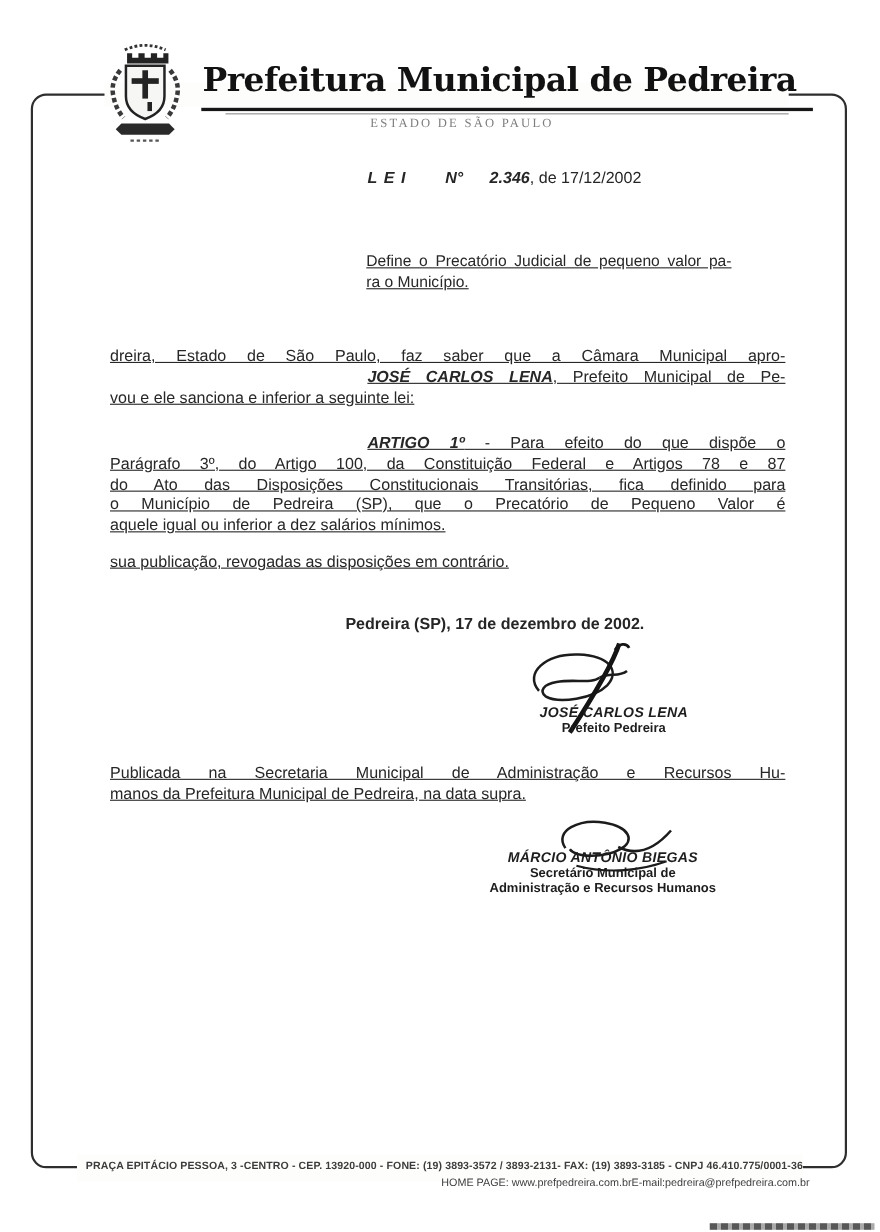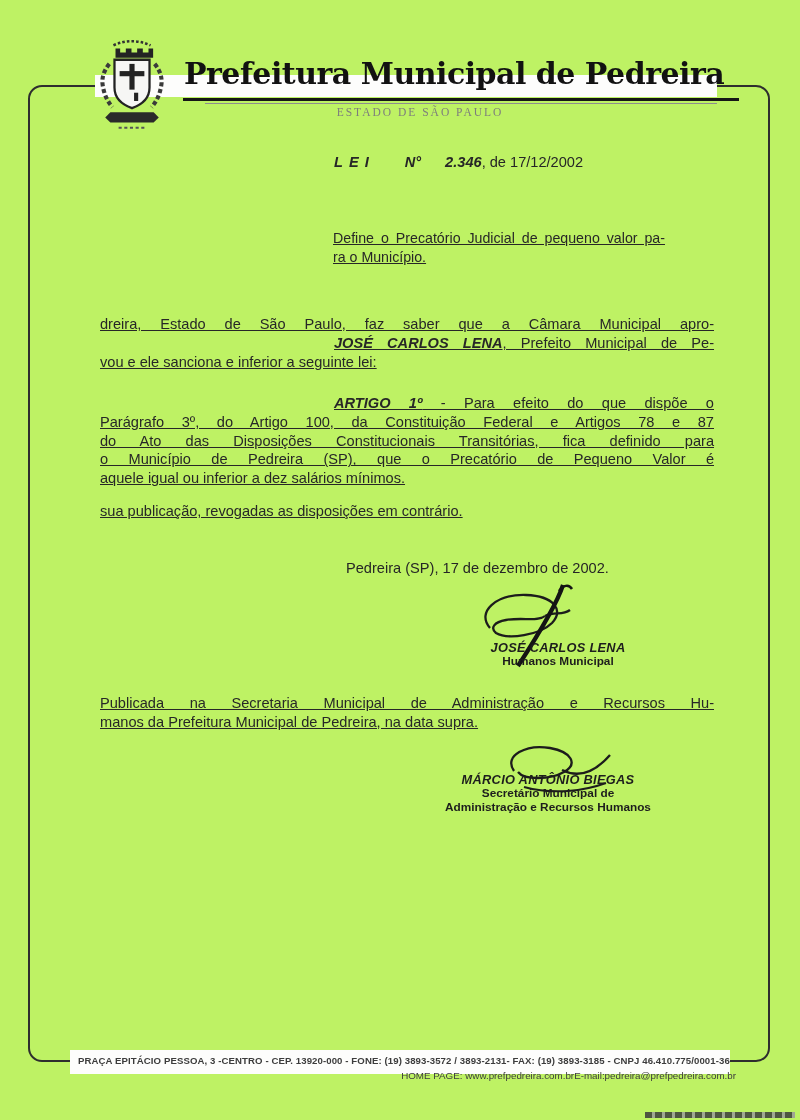--- a/index.html
+++ b/index.html
@@ -1,19 +1,19 @@
 <!DOCTYPE html>
 <html><head>
 <meta charset="utf-8">
 <style>
   * { margin:0; padding:0; box-sizing:border-box; }
   html,body { background:#e8e8e8; }
   .page {
     position:relative; width:800px; height:1120px; margin:0 auto;
-    background:#bef264; overflow:hidden;
+    background:#ffffff; overflow:hidden;
     font-family:"Liberation Sans", sans-serif; color:#262626;
   }
   
   .frame {
     position:absolute; left:28px; top:85px; width:742px; height:977px;
     border:2px solid #2e2e2e; border-radius:14px;
   }
   .mask { position:absolute; background:#fdfdfc; }
   .mask-top { left:95px; top:75px; width:622px; height:22px; }
   .mask-bottom { left:70px; top:1050px; width:660px; height:24px; }
@@ -40,21 +40,21 @@
   .block { position:absolute; font-size:14.6px; line-height:18.8px; color:#272727; }
   .summary { left:333px; top:229px; width:332px; font-size:14.2px; }
   .col { left:100px; width:614px; }
   .preamble { top:315px; }
   .artigo1 { top:394px; }
   .artigo2 { top:502px; }
   .publication { top:694px; }
   .line { display:block;text-decoration:underline; }
   .jline { text-align:justify; text-align-last:justify; }
   .indent { padding-left:234px; }
-  .dateline { position:absolute; left:346px; top:560px; font-size:14.6px; }
+  .dateline { position:absolute; left:314px; top:560px; font-size:14.6px;font-weight:bold; }
   
   .sig { position:absolute; }
   .sig1 { left:460px; top:582px; width:140px; height:86px; }
   .sig2 { left:494px; top:740px; width:122px; height:58px; }
   .sigblock { position:absolute; text-align:center; color:#1d1d1d; }
   .sb1 { left:448px; top:640px; width:220px; }
   .sb2 { left:418px; top:772px; width:260px; }
   .signame { font-weight:bold; font-style:italic; font-size:12.8px; letter-spacing:0.3px; }
   .sigrole { font-weight:bold; font-size:11.8px; line-height:13.5px; }
   
@@ -129,21 +129,21 @@
   <div class="dateline">Pedreira (SP), 17 de dezembro de 2002.</div>
 
   <svg class="sig sig1" viewBox="0 0 140 86">
     <path d="M30,46 C16,30 36,12 66,13 C94,14 104,28 92,41 C80,53 48,58 36,51 C30,46 34,40 46,38 C62,35 78,40 85,34" fill="none" stroke="#1c1c1c" stroke-width="2.3"></path>
     <path d="M85,34 C95,29 102,34 110,28" fill="none" stroke="#1c1c1c" stroke-width="2.3"></path>
     <path d="M103,3 C97,22 80,50 58,84" fill="none" stroke="#141414" stroke-width="4.2"></path>
     <path d="M99,9 C103,3 109,2 112,7" fill="none" stroke="#141414" stroke-width="2.5"></path>
   </svg>
   <div class="sigblock sb1">
     <div class="signame">JOSÉ CARLOS LENA</div>
-    <div class="sigrole">Humanos Municipal</div>
+    <div class="sigrole">Prefeito Pedreira</div>
   </div>
 
   <div class="block col publication">
     <span class="line jline">Publicada na Secretaria Municipal de Administração e Recursos Hu-</span>
     <span class="line">manos da Prefeitura Municipal de Pedreira, na data supra.</span>
   </div>
 
   <svg class="sig sig2" viewBox="0 0 122 58">
     <path d="M20,31 C9,15 33,4 56,8 C78,12 84,24 70,32 C56,40 30,40 24,32" fill="none" stroke="#1c1c1c" stroke-width="2.3"></path>
     <path d="M68,30 C86,39 102,31 116,15" fill="none" stroke="#1c1c1c" stroke-width="2.3"></path>

